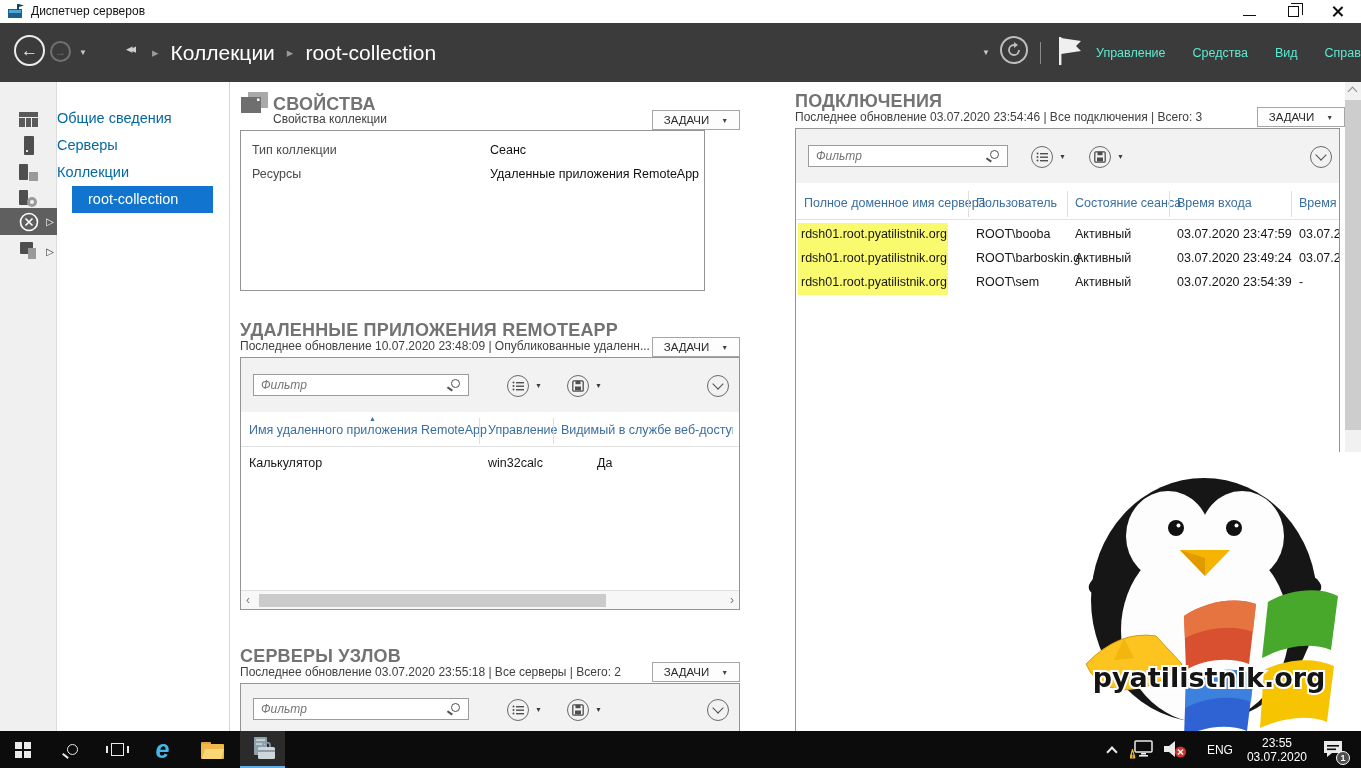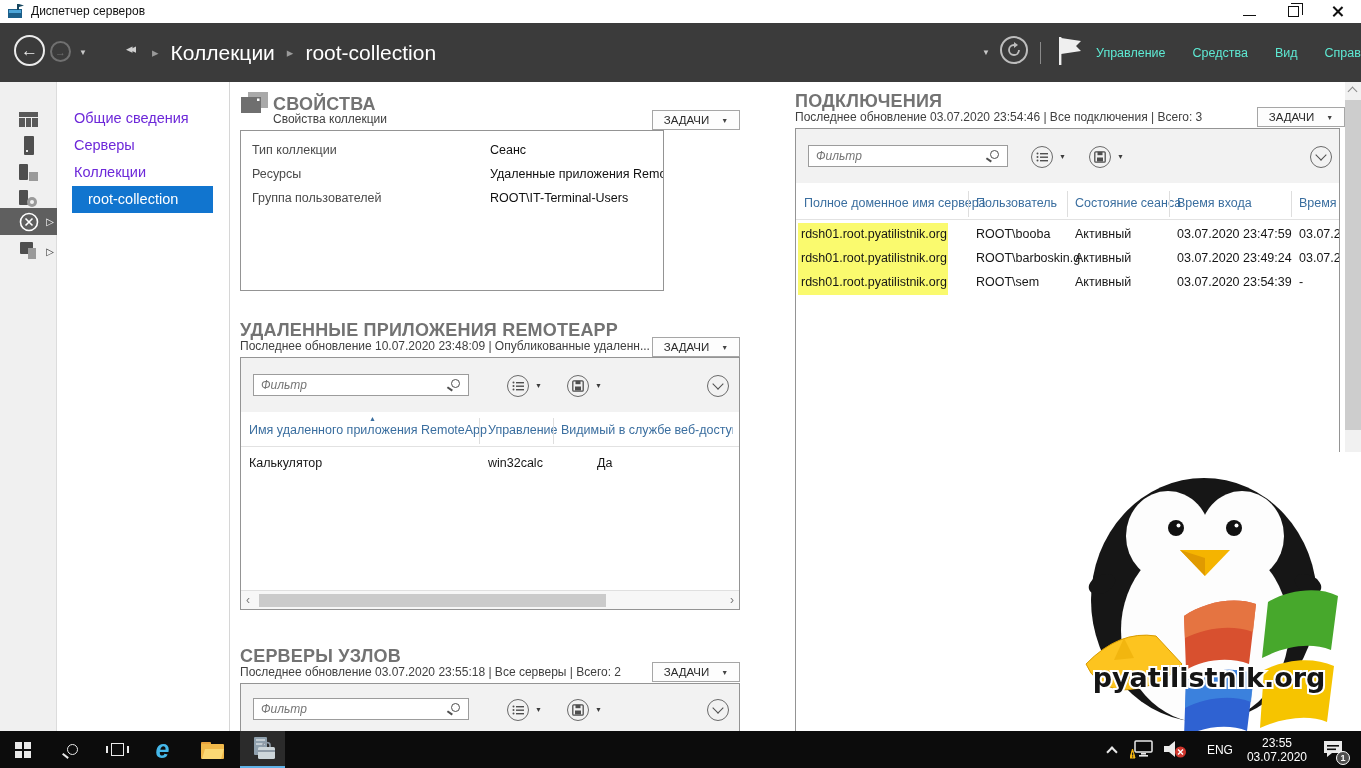--- a/index.html
+++ b/index.html
@@ -41,22 +41,22 @@
   .menu-item { font-size:12.5px; color:#5eead4; white-space:nowrap; }
 
   
   #iconstrip { left:0; top:82px; width:57px; height:649px; background:#f0f0f0; border-right:1px solid #dcdcdc; }
   .strip-row { position:absolute; left:0; width:57px; height:26px; display:flex; align-items:center; justify-content:center; }
   .strip-row.active { background:#5f5f5f; }
   .expand-glyph { position:absolute; right:3px; font-size:10px; }
 
   
   #sidenav { left:57px; top:82px; width:173px; height:649px; background:#fff; border-right:1px solid #d6d6d6; }
-  .side-item { position:absolute; left:0; width:173px; height:27px; line-height:27px; padding-left:17px;
-    font-size:14.5px; color:#6d28d9; white-space:nowrap; }
+  .side-item { position:absolute; left:0; width:173px; height:27px; line-height:27px; 
+    font-size:14.5px; color:#0369a1; white-space:nowrap; }
   .side-item.selected { left:15px; width:141px; padding-left:16px; background:#1175cf; color:#fff; }
 
   
   .panel-title { font-size:18px; font-weight:bold; color:#737373; letter-spacing:.2px; white-space:nowrap; }
   .panel-sub { font-size:12px; color:#404040; white-space:nowrap; }
   .tasks-btn { width:88px; height:20px; background:#fdfdfd; border:1px solid #a6a6a6;
     display:flex; align-items:center; justify-content:center; gap:12px; font-size:11.5px; color:#2b2b2b; cursor:default; }
   .tasks-btn .caret { font-size:7px; color:#444; }
   .box { border:1px solid #949494; background:#fff; overflow:hidden; }
   .toolbar { position:absolute; left:0; top:0; width:100%; height:54px; background:#f2f2f2; }
@@ -69,21 +69,21 @@
     display:flex; align-items:center; justify-content:center; }
   .tool-caret { position:absolute; font-size:7px; color:#3d3d3d; }
   .chev-down { width:8px; height:8px; border-right:1.7px solid #4f4f4f; border-bottom:1.7px solid #4f4f4f;
     transform:rotate(45deg); margin-top:-4px; }
   .thead { font-size:12.5px; color:#3a6e9f; white-space:nowrap; }
   .tcell { font-size:12.5px; color:#161616; white-space:nowrap; }
   .col-sep { position:absolute; width:1px; background:#dedede; }
   .hdr-line { position:absolute; height:1px; background:#e2e2e2; }
 
   
-  #prop-rows { left:240px; top:130px; width:424px; height:161px; }
+  #prop-rows { left:240px; top:130px; width:465px; height:161px; }
   .prop-row { position:absolute; left:11px; font-size:12.5px; white-space:nowrap; }
   .prop-label { color:#4a4a4a; display:inline-block; width:238px; }
   .prop-value { color:#0f0f0f; }
 
   
   .hscroll { position:absolute; left:0; bottom:0; width:100%; height:19px; background:#f7f7f7; border-top:1px solid #e0e0e0; }
   .hscroll .arrow { position:absolute; top:2px; font-size:12px; color:#7a7a7a; }
   .hscroll .thumb { position:absolute; top:3px; height:13px; background:#cbcbcb; }
 
   
@@ -237,23 +237,20 @@
     <span>ЗАДАЧИ</span>
     <span class="caret">▼</span>
   </div>
   <div id="prop-rows" class="abs box">
     <div class="prop-row" style="top:12px;">
       <span class="prop-label">Тип коллекции</span><span class="prop-value">Сеанс</span>
     </div>
     <div class="prop-row" style="top:36px;">
       <span class="prop-label">Ресурсы</span><span class="prop-value">Удаленные приложения RemoteApp</span>
     </div>
-    <div class="prop-row" style="top:60px;">
-      <span class="prop-label">Группа пользователей</span><span class="prop-value">ROOT\IT-Terminal-Users</span>
-    </div>
   </div>
 
   <div class="abs panel-title" style="left:240px; top:320px;">УДАЛЕННЫЕ ПРИЛОЖЕНИЯ REMOTEAPP</div>
   <div class="abs panel-sub" style="left:240px; top:339px;">Последнее обновление 10.07.2020 23:48:09 | Опубликованные удаленн...</div>
   <div class="abs tasks-btn" style="left:652px; top:337px;">
     <span>ЗАДАЧИ</span>
     <span class="caret">▼</span>
   </div>
   <div class="abs box" style="left:240px; top:357px; width:500px; height:253px;">
     <div class="toolbar">

